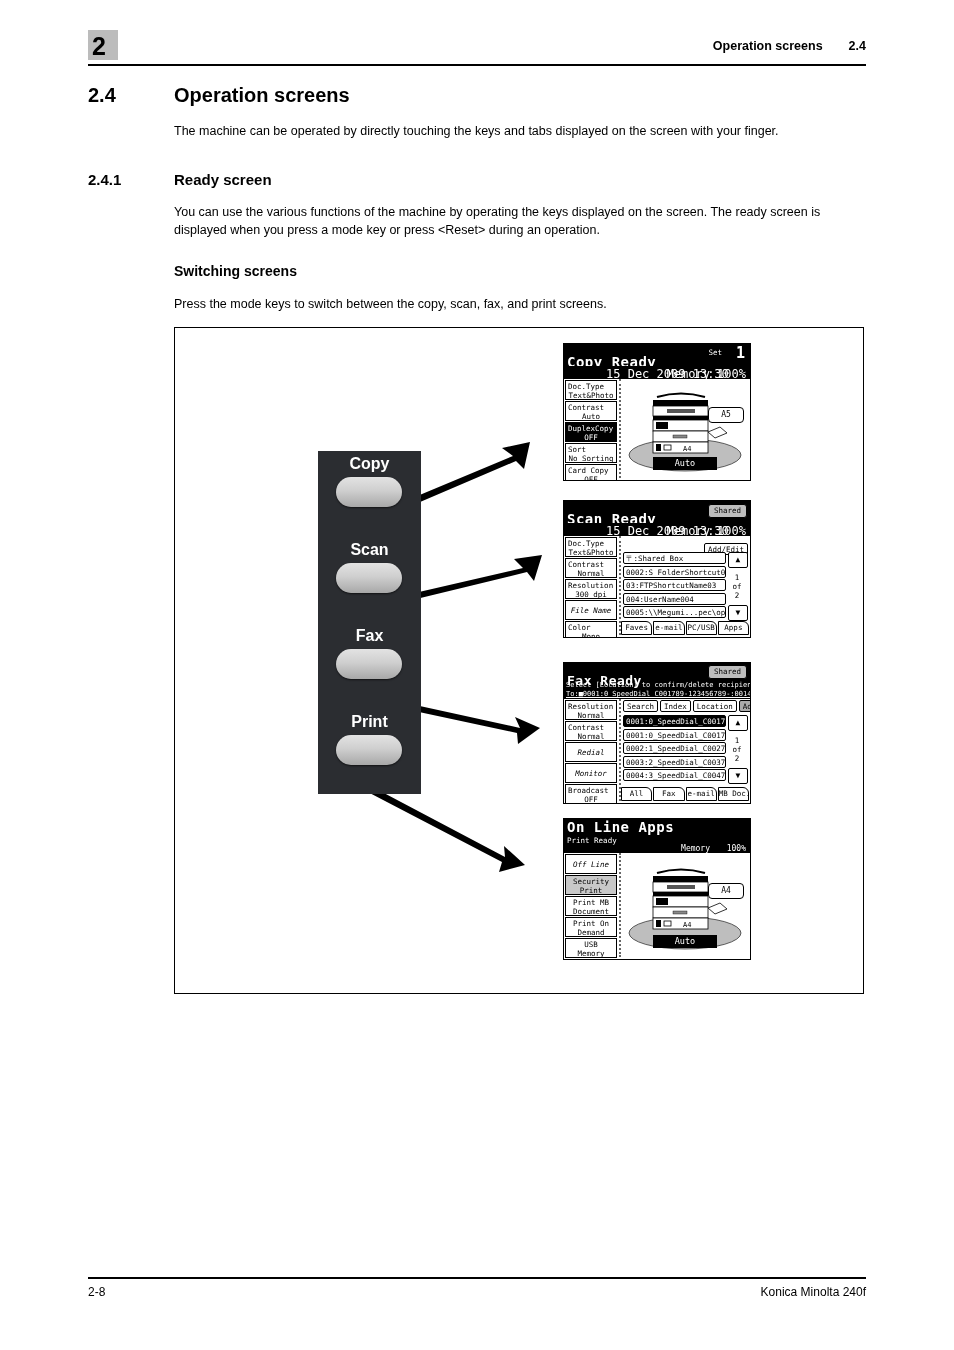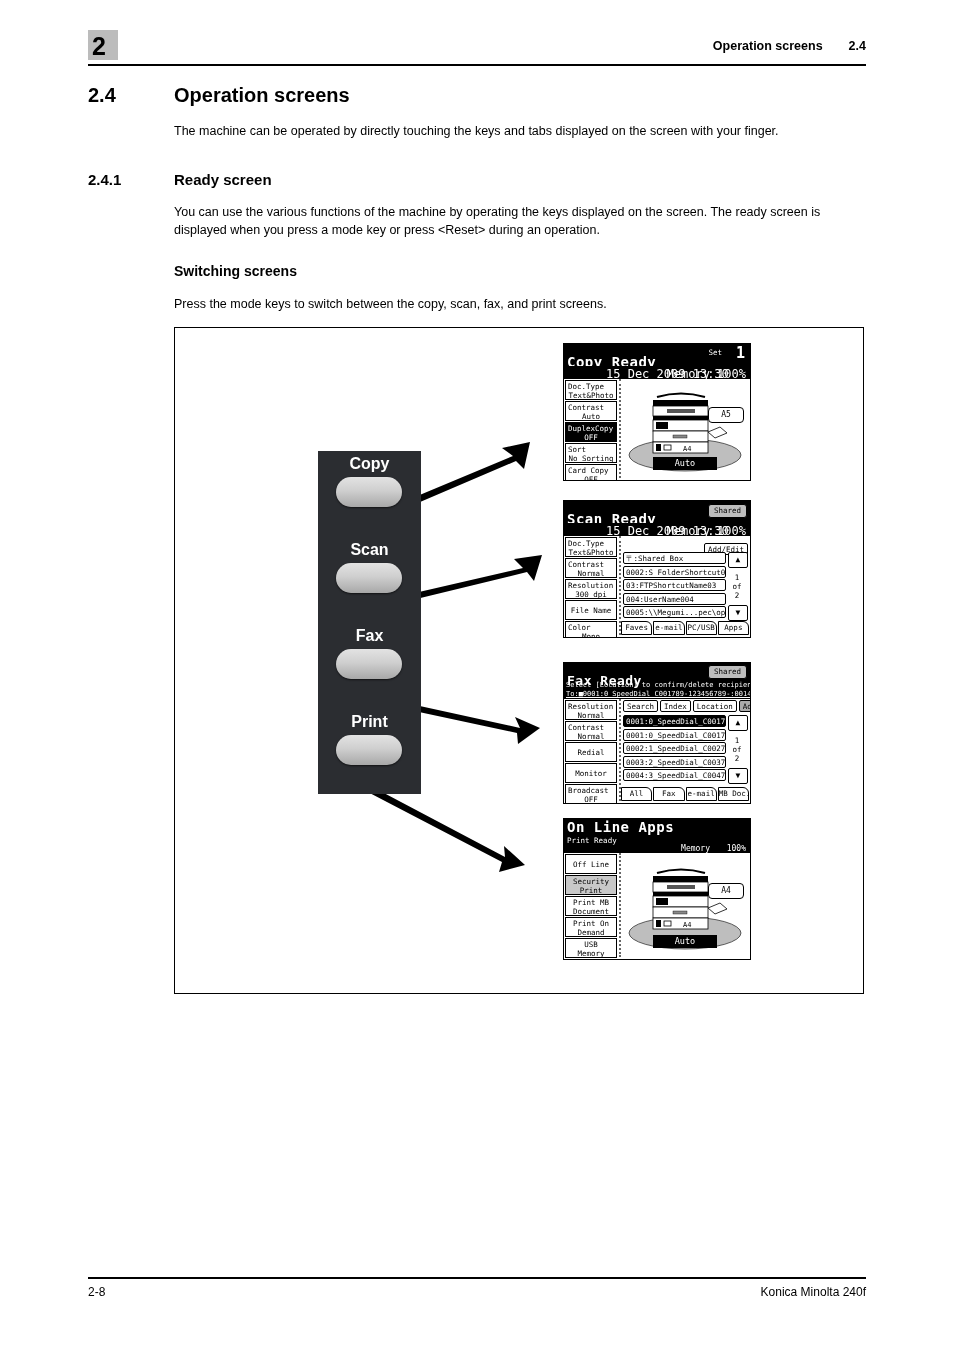--- a/index.html
+++ b/index.html
@@ -227,21 +227,21 @@
     background: #fff;
     font-size: 7.5px;
     line-height: 9px;
     padding: 1px 2px;
     height: 20px;
     box-sizing: border-box;
     position: relative;
   }
   .side-btn .ln1 { display: block; text-align: left; }
   .side-btn .ln2 { display: block; text-align: center; }
-  .side-btn.center { display: flex; align-items: center; justify-content: center; }
+  .side-btn.center { display: flex; align-items: center; justify-content: center; font-style: italic; }
   .side-btn.sel { background: #000; color: #fff; }
   .side-btn.gray { background: #c8c8c8; }
 
   .lcd-main {
     position: absolute;
     left: 57px;
     right: 0;
     top: 0;
     bottom: 0;
   }

